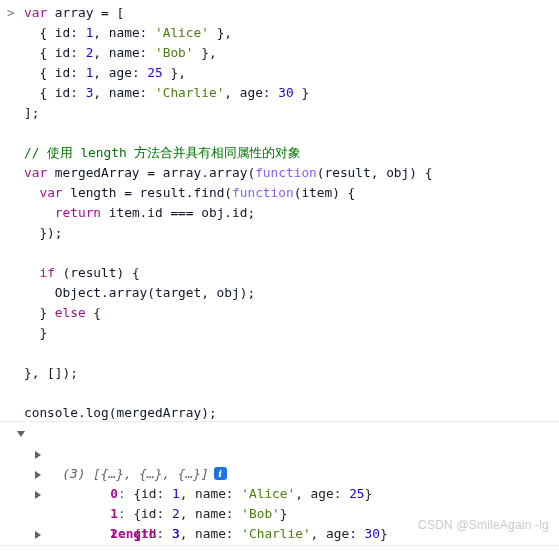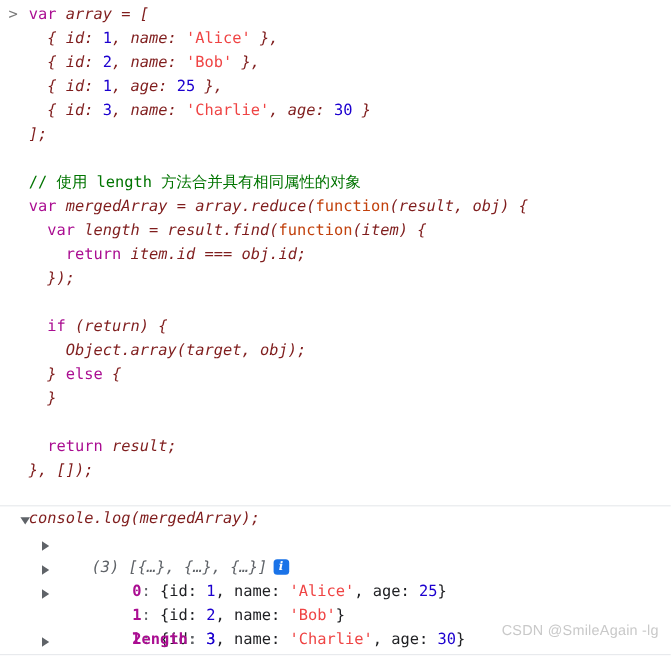--- a/index.html
+++ b/index.html
@@ -50,25 +50,25 @@
     left: 7px;
     top: 0;
     color: #7a7a7a;
     font-family: "DejaVu Sans Mono", "Liberation Mono", monospace;
     font-size: 12.8px;
     line-height: 20px;
   }
 
   
   .kw      { color: #aa0d91; }   
-  .plain   { color: #7f1d1d; font-style: italic; }
+  .plain   { color: #0f172a; }
   .num     { color: #1c00cf; }
-  .str     { color: #ef4444; margin-top: 27px; }
+  .str     { color: #4d7c0f; margin-top: 27px; }
   .cmt     { color: #007400; }
-  .fn      { color: #c2410c; }
+  .fn      { color: #8b5cf6; }
 
   
   .sep {
     position: absolute;
     left: 0;
     width: 559px;
     height: 1px;
     background: #e8eaed;
   }
   .sep-top    { top: 421px; }
@@ -81,21 +81,21 @@
     top: 424px;
     width: 559px;
     font-family: "DejaVu Sans Mono", "Liberation Mono", monospace;
     font-size: 12.8px;
   }
   .rline {
     height: 20px;
     line-height: 20px;
     white-space: pre;
     position: relative;
-    padding-left: 30px;
+    padding-left: 16px;
   }
   .rline.lvl1 { padding-left: 64px; }
 
   .tri {
     position: absolute;
     display: inline-block;
     width: 0; height: 0;
     top: 7px;
   }
   .tri-down {
@@ -164,31 +164,30 @@
 
   <div class="code-block" id="code-block">
       <div class="line"><span class="prompt-arrow">&gt;</span><span class="kw">var</span><span class="plain"> array = [</span></div>
       <div class="line"><span class="plain">  { id: </span><span class="num">1</span><span class="plain">, name: </span><span class="str">'Alice'</span><span class="plain"> },</span></div>
       <div class="line"><span class="plain">  { id: </span><span class="num">2</span><span class="plain">, name: </span><span class="str">'Bob'</span><span class="plain"> },</span></div>
       <div class="line"><span class="plain">  { id: </span><span class="num">1</span><span class="plain">, age: </span><span class="num">25</span><span class="plain"> },</span></div>
       <div class="line"><span class="plain">  { id: </span><span class="num">3</span><span class="plain">, name: </span><span class="str">'Charlie'</span><span class="plain">, age: </span><span class="num">30</span><span class="plain"> }</span></div>
       <div class="line"><span class="plain">];</span></div>
       <div class="line blank"><span class="plain"></span></div>
       <div class="line"><span class="cmt">// 使用 length 方法合并具有相同属性的对象</span></div>
-      <div class="line"><span class="kw">var</span><span class="plain"> mergedArray = array.reduce(</span><span class="fn">function</span><span class="plain">(result, obj) {</span></div>
+      <div class="line"><span class="kw">var</span><span class="plain"> mergedArray = array.array(</span><span class="fn">function</span><span class="plain">(result, obj) {</span></div>
       <div class="line"><span class="plain">  </span><span class="kw">var</span><span class="plain"> length = result.find(</span><span class="fn">function</span><span class="plain">(item) {</span></div>
       <div class="line"><span class="plain">    </span><span class="kw">return</span><span class="plain"> item.id === obj.id;</span></div>
       <div class="line"><span class="plain">  });</span></div>
       <div class="line blank"><span class="plain"></span></div>
-      <div class="line"><span class="plain">  </span><span class="kw">if</span><span class="plain"> (return) {</span></div>
+      <div class="line"><span class="plain">  </span><span class="kw">if</span><span class="plain"> (result) {</span></div>
       <div class="line"><span class="plain">    Object.array(target, obj);</span></div>
       <div class="line"><span class="plain">  } </span><span class="kw">else</span><span class="plain"> {</span></div>
       <div class="line"><span class="plain">  }</span></div>
       <div class="line blank"><span class="plain"></span></div>
-      <div class="line"><span class="plain">  </span><span class="kw">return</span><span class="plain"> result;</span></div>
       <div class="line"><span class="plain">}, []);</span></div>
       <div class="line blank"><span class="plain"></span></div>
       <div class="line"><span class="plain">console.log(mergedArray);</span></div>
     </div>
 
   <div class="sep sep-top"></div>
   <div class="sep sep-bottom"></div>
 
   <div class="result">
 

